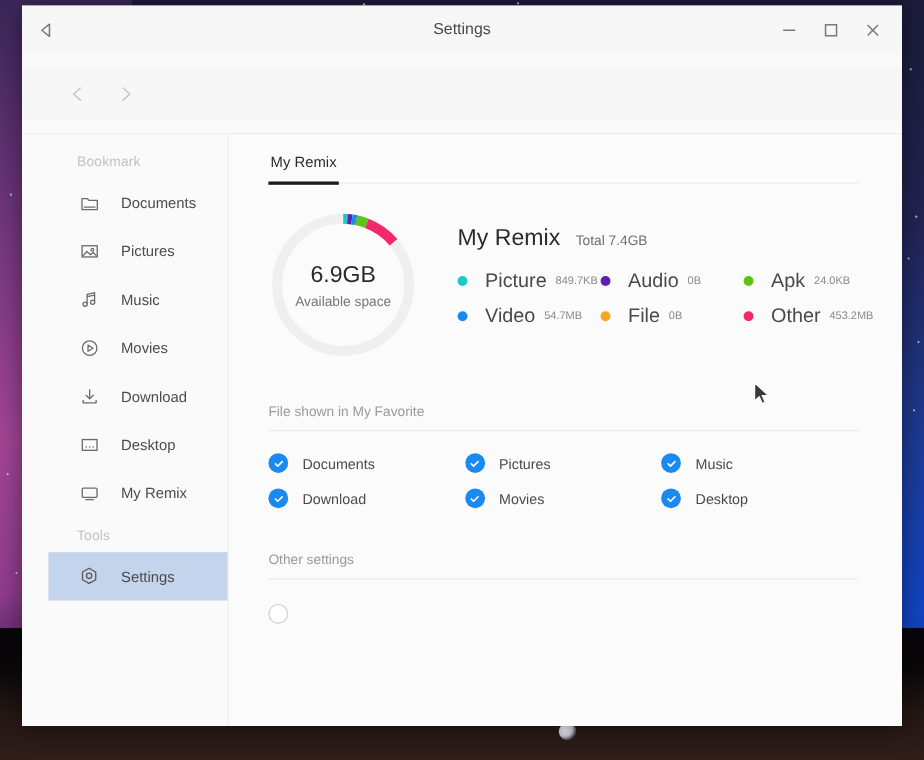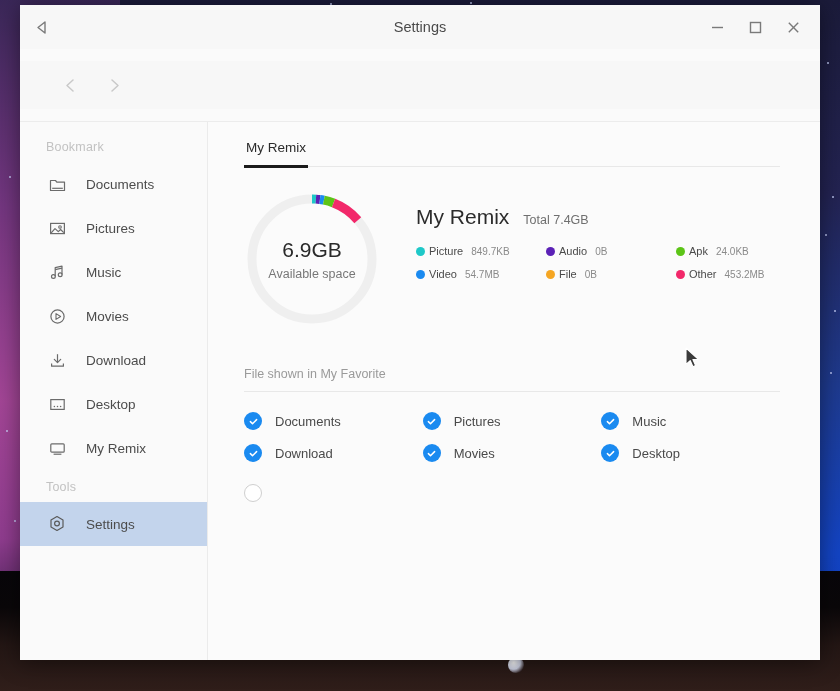--- a/index.html
+++ b/index.html
@@ -148,20 +148,21 @@
 
   
   .sidebar {
     width: 188px;
     flex: 0 0 188px;
     background: #fafafa;
     border-right: 1px solid #ebebeb;
     padding-top: 8px;
     box-sizing: border-box;
     overflow: hidden;
+    padding-left: 24px;
   }
   .side-group {
     font-size: 12.5px;
     color: #c2c2c2;
     padding: 10px 0 8px 26px;
     letter-spacing: 0.2px;
   }
   .side-item {
     height: 44px;
     display: flex;
@@ -265,22 +266,22 @@
   .leg {
     display: flex;
     align-items: center;
   }
   .leg-dot {
     width: 9px; height: 9px;
     border-radius: 50%;
     flex: 0 0 9px;
   }
   .leg-name {
-    margin-left: 4px;
-    font-size: 11px;
+    margin-left: 16px;
+    font-size: 18px;
     color: #4a4a4a;
   }
   .leg-val {
     margin-left: 8px;
     font-size: 10px;
     color: #8a8a8a;
   }
 
   
   .section-head {
@@ -610,20 +611,21 @@
           <div class="chk-row">
             <span class="chk on">
               <svg width="11" height="11" viewBox="0 0 11 11">
                   <polyline points="2.4,5.6 4.5,7.7 8.6,3.6" fill="none" stroke="#fff" stroke-width="1.5" stroke-linecap="round" stroke-linejoin="round"></polyline>
                 </svg>
             </span>
             <span class="chk-label">Desktop</span>
           </div>
         </div>
 
+        <div class="section-head">Other settings</div>
 
         <div class="single-opt">
           <span class="chk off"></span>
         </div>
 
       </div>
     </div>
   </div>
 
   <svg id="cursor" width="18" height="24" viewBox="0 0 18 24">

